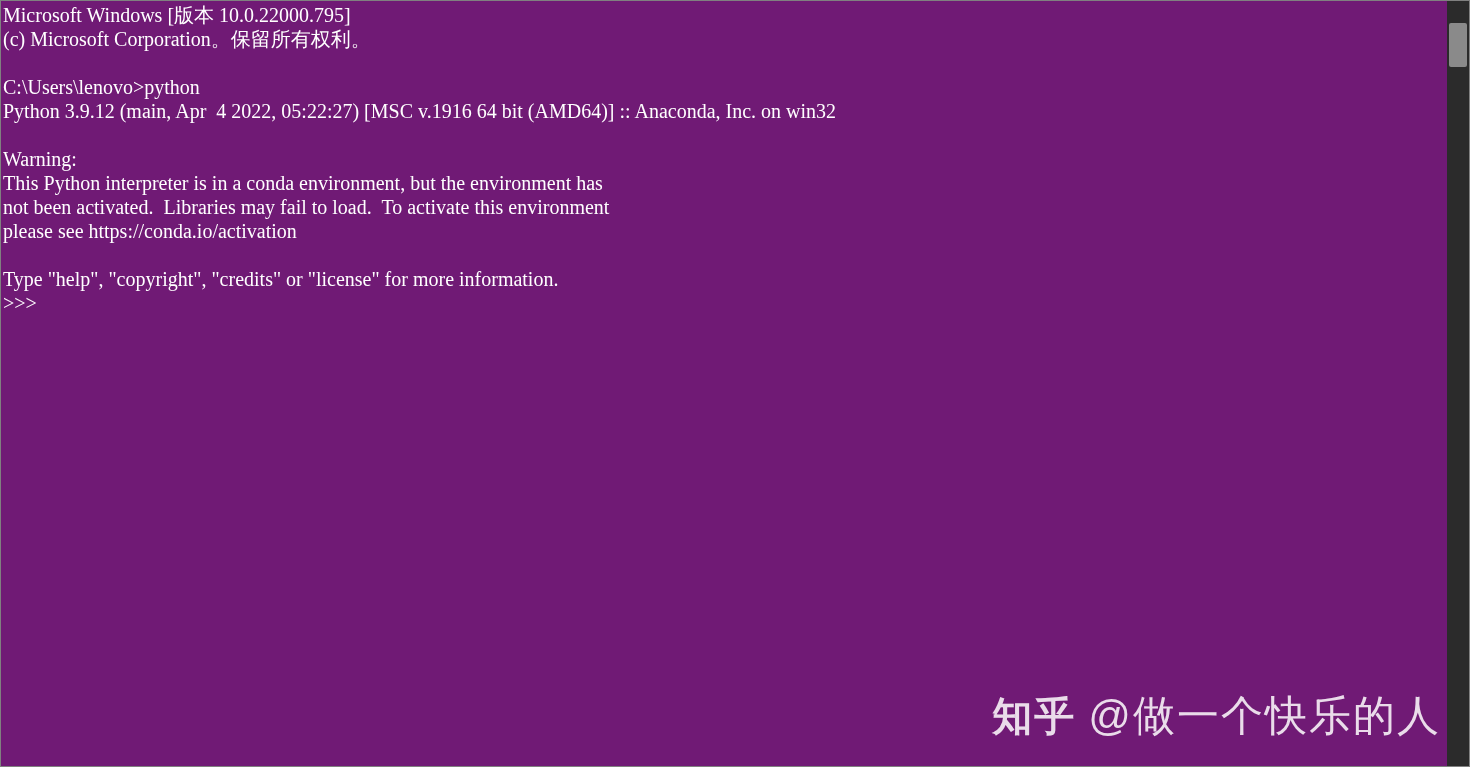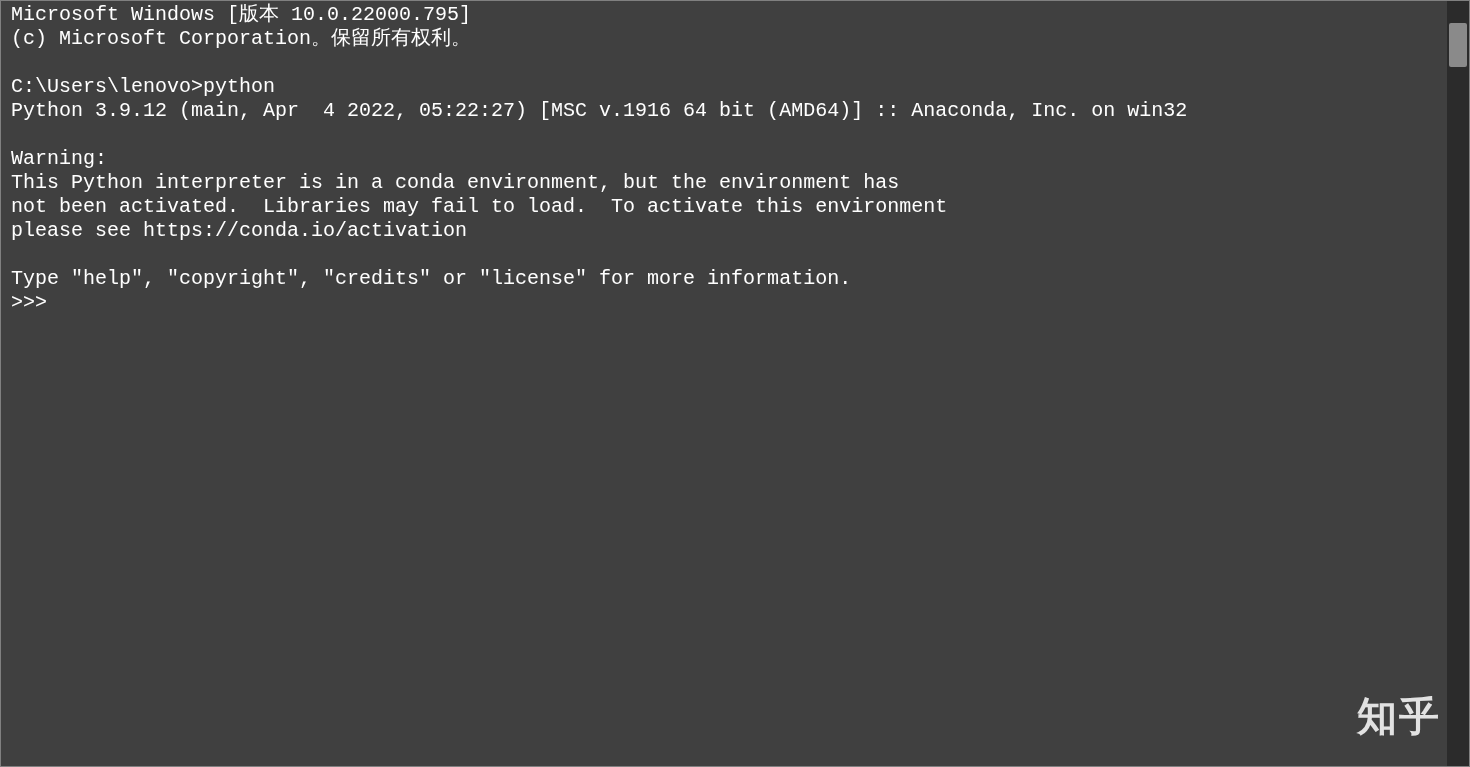--- a/index.html
+++ b/index.html
@@ -86,26 +86,26 @@
 
   .client {
     flex: 1 1 auto;
     display: flex;
     background: #000000;
     position: relative;
   }
 
   .terminal {
     flex: 1 1 auto;
-    background: #404040;
+    background: #701a75;
     color: #ffffff;
-    font-family: Liberation Mono, monospace;
+    font-family: Liberation Serif, serif;
     font-size: 20px;
     line-height: 24px;
-    padding: 2px 10px;
+    padding: 2px 2px;
     white-space: pre;
     overflow: hidden;
   }
 
   .scrollbar {
     width: 22px;
     background: #2b2b2b;
     position: relative;
     flex: 0 0 auto;
   }
@@ -159,16 +159,17 @@
 please see https://conda.io/activation
 
 Type "help", "copyright", "credits" or "license" for more information.
 &gt;&gt;&gt;</div>
     <div class="scrollbar">
       <div class="scroll-thumb"></div>
     </div>
 
     <div class="watermark">
       <span class="zhihu-logo">知乎</span>
+      <span>@做一个快乐的人</span>
     </div>
   </div>
 
 </div>
 
 </body></html>

